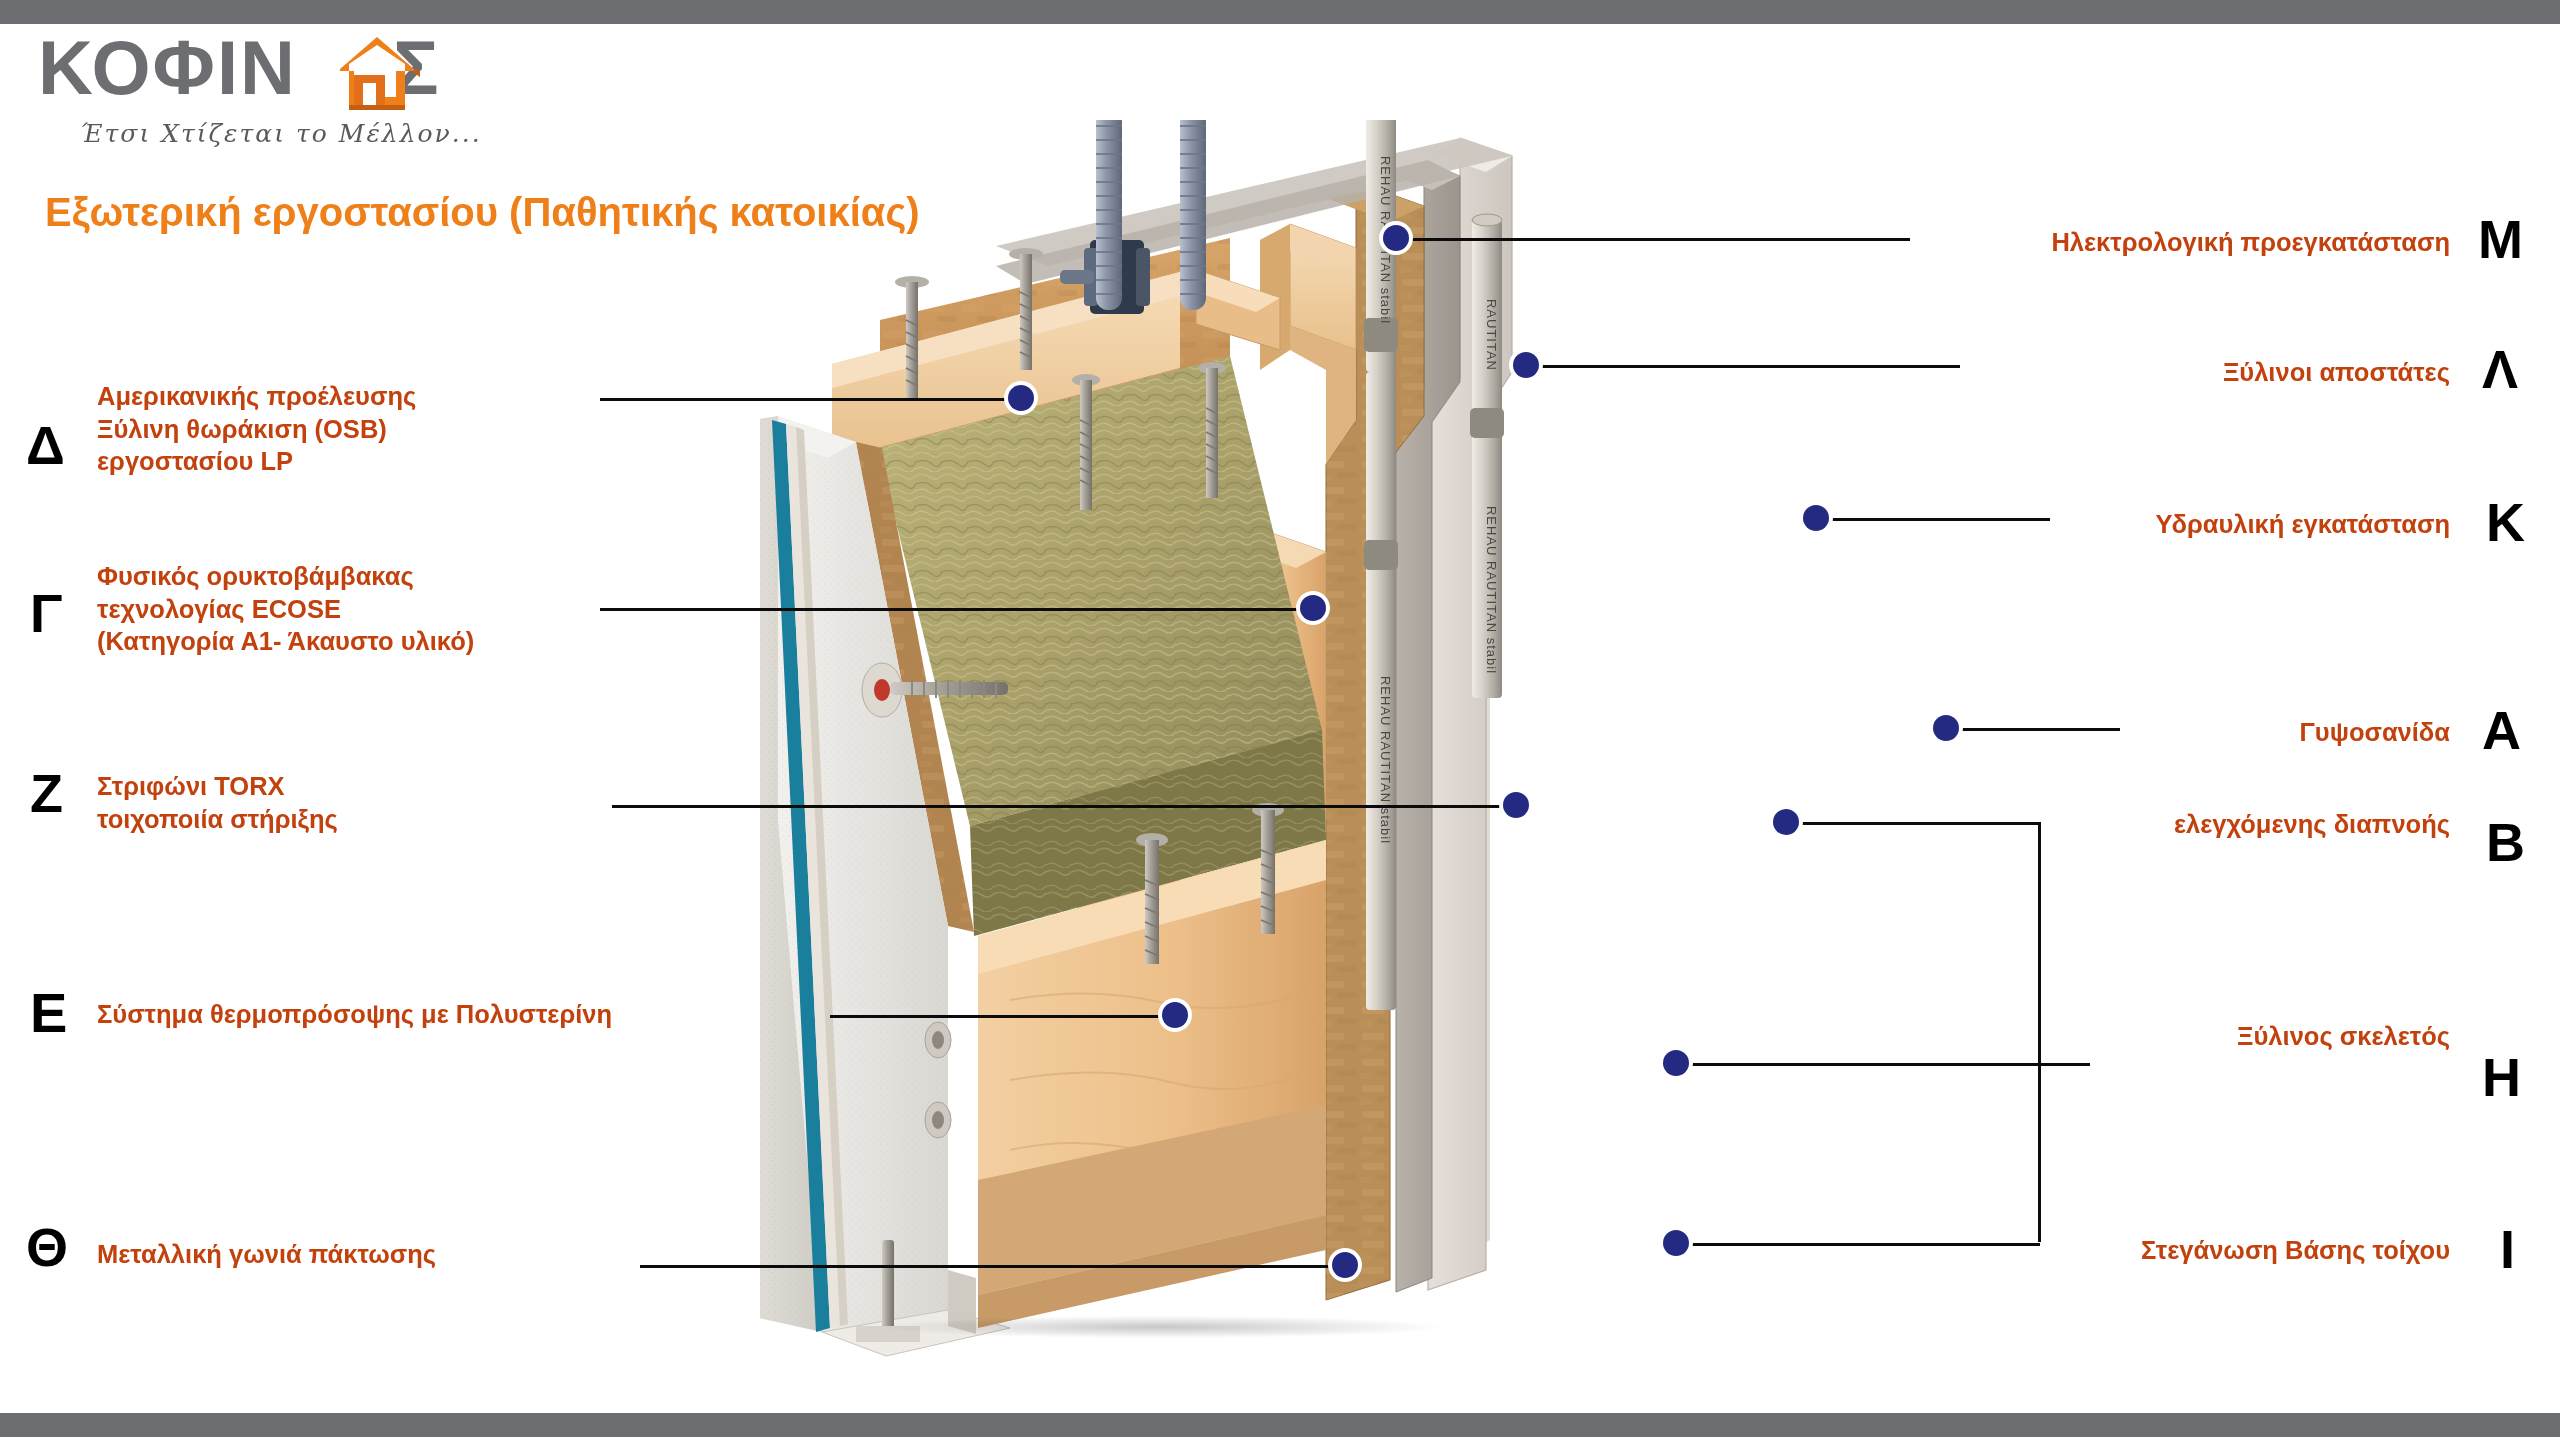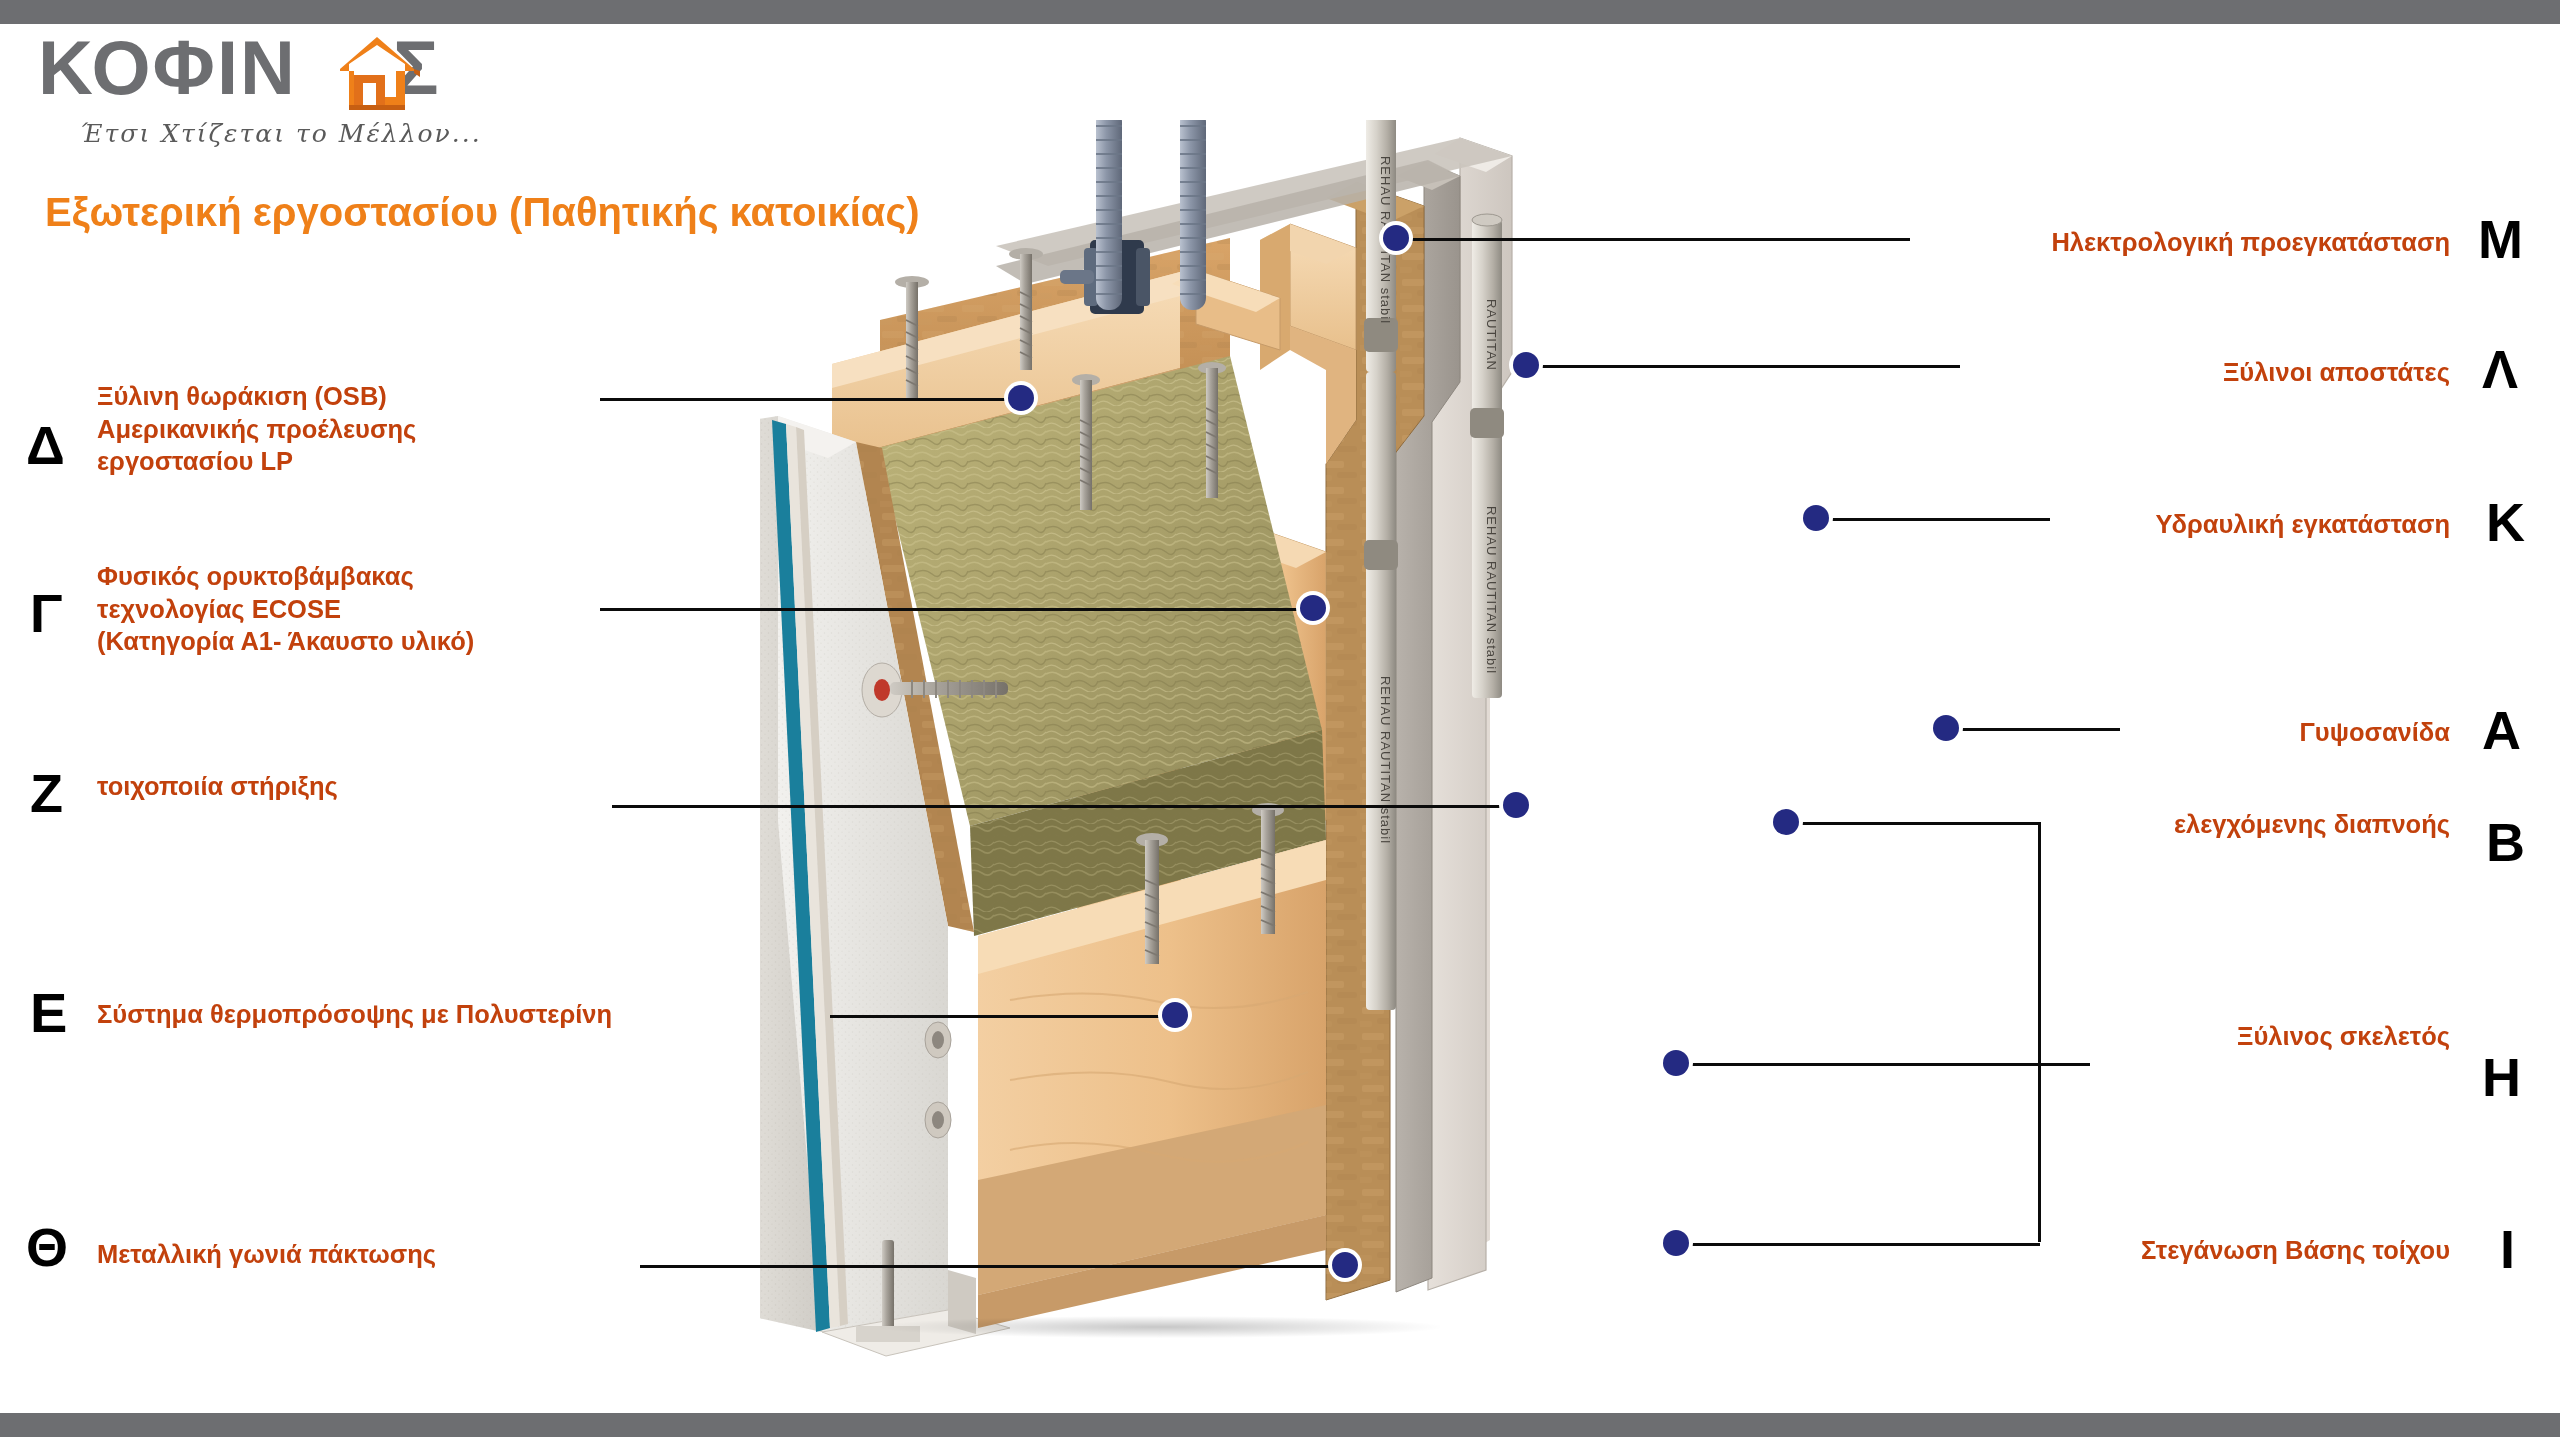--- a/index.html
+++ b/index.html
@@ -385,34 +385,35 @@
 <div class="dot" style="left:1383px;top:225px;"></div>
 <div class="dot" style="left:1513px;top:352px;"></div>
 <div class="dot" style="left:1803px;top:505px;"></div>
 <div class="dot" style="left:1933px;top:715px;"></div>
 <div class="dot" style="left:1773px;top:809px;"></div>
 <div class="dot" style="left:1663px;top:1050px;"></div>
 <div class="dot" style="left:1663px;top:1230px;"></div>
 
 <div class="key" style="left:26px;top:418px;">Δ</div>
 <div class="lbl left" style="left:97px;top:380px;width:470px;">
+  <span class="ln">Αμερικανικής προέλευσης</span>
   <span class="ln">Ξύλινη θωράκιση (OSB)</span>
-  <span class="ln">Αμερικανικής προέλευσης</span>
   <span class="ln">εργοστασίου LP</span>
 </div>
 
 <div class="key" style="left:30px;top:586px;">Γ</div>
 <div class="lbl left" style="left:97px;top:560px;width:520px;">
   <span class="ln">Φυσικός ορυκτοβάμβακας</span>
   <span class="ln">τεχνολογίας ECOSE</span>
   <span class="ln">(Κατηγορία Α1- Άκαυστο υλικό)</span>
 </div>
 
 <div class="key" style="left:30px;top:766px;">Ζ</div>
 <div class="lbl left" style="left:97px;top:770px;width:480px;">
+  <span class="ln">Στριφώνι TORX</span>
   <span class="ln">τοιχοποιία στήριξης</span>
 </div>
 
 <div class="key cond" style="left:30px;top:985px;">Ε</div>
 <div class="lbl left" style="left:97px;top:998px;width:700px;">
   <span class="ln">Σύστημα θερμοπρόσοψης  με Πολυστερίνη</span>
 </div>
 
 <div class="key" style="left:26px;top:1220px;">Θ</div>
 <div class="lbl left" style="left:97px;top:1238px;width:560px;">

